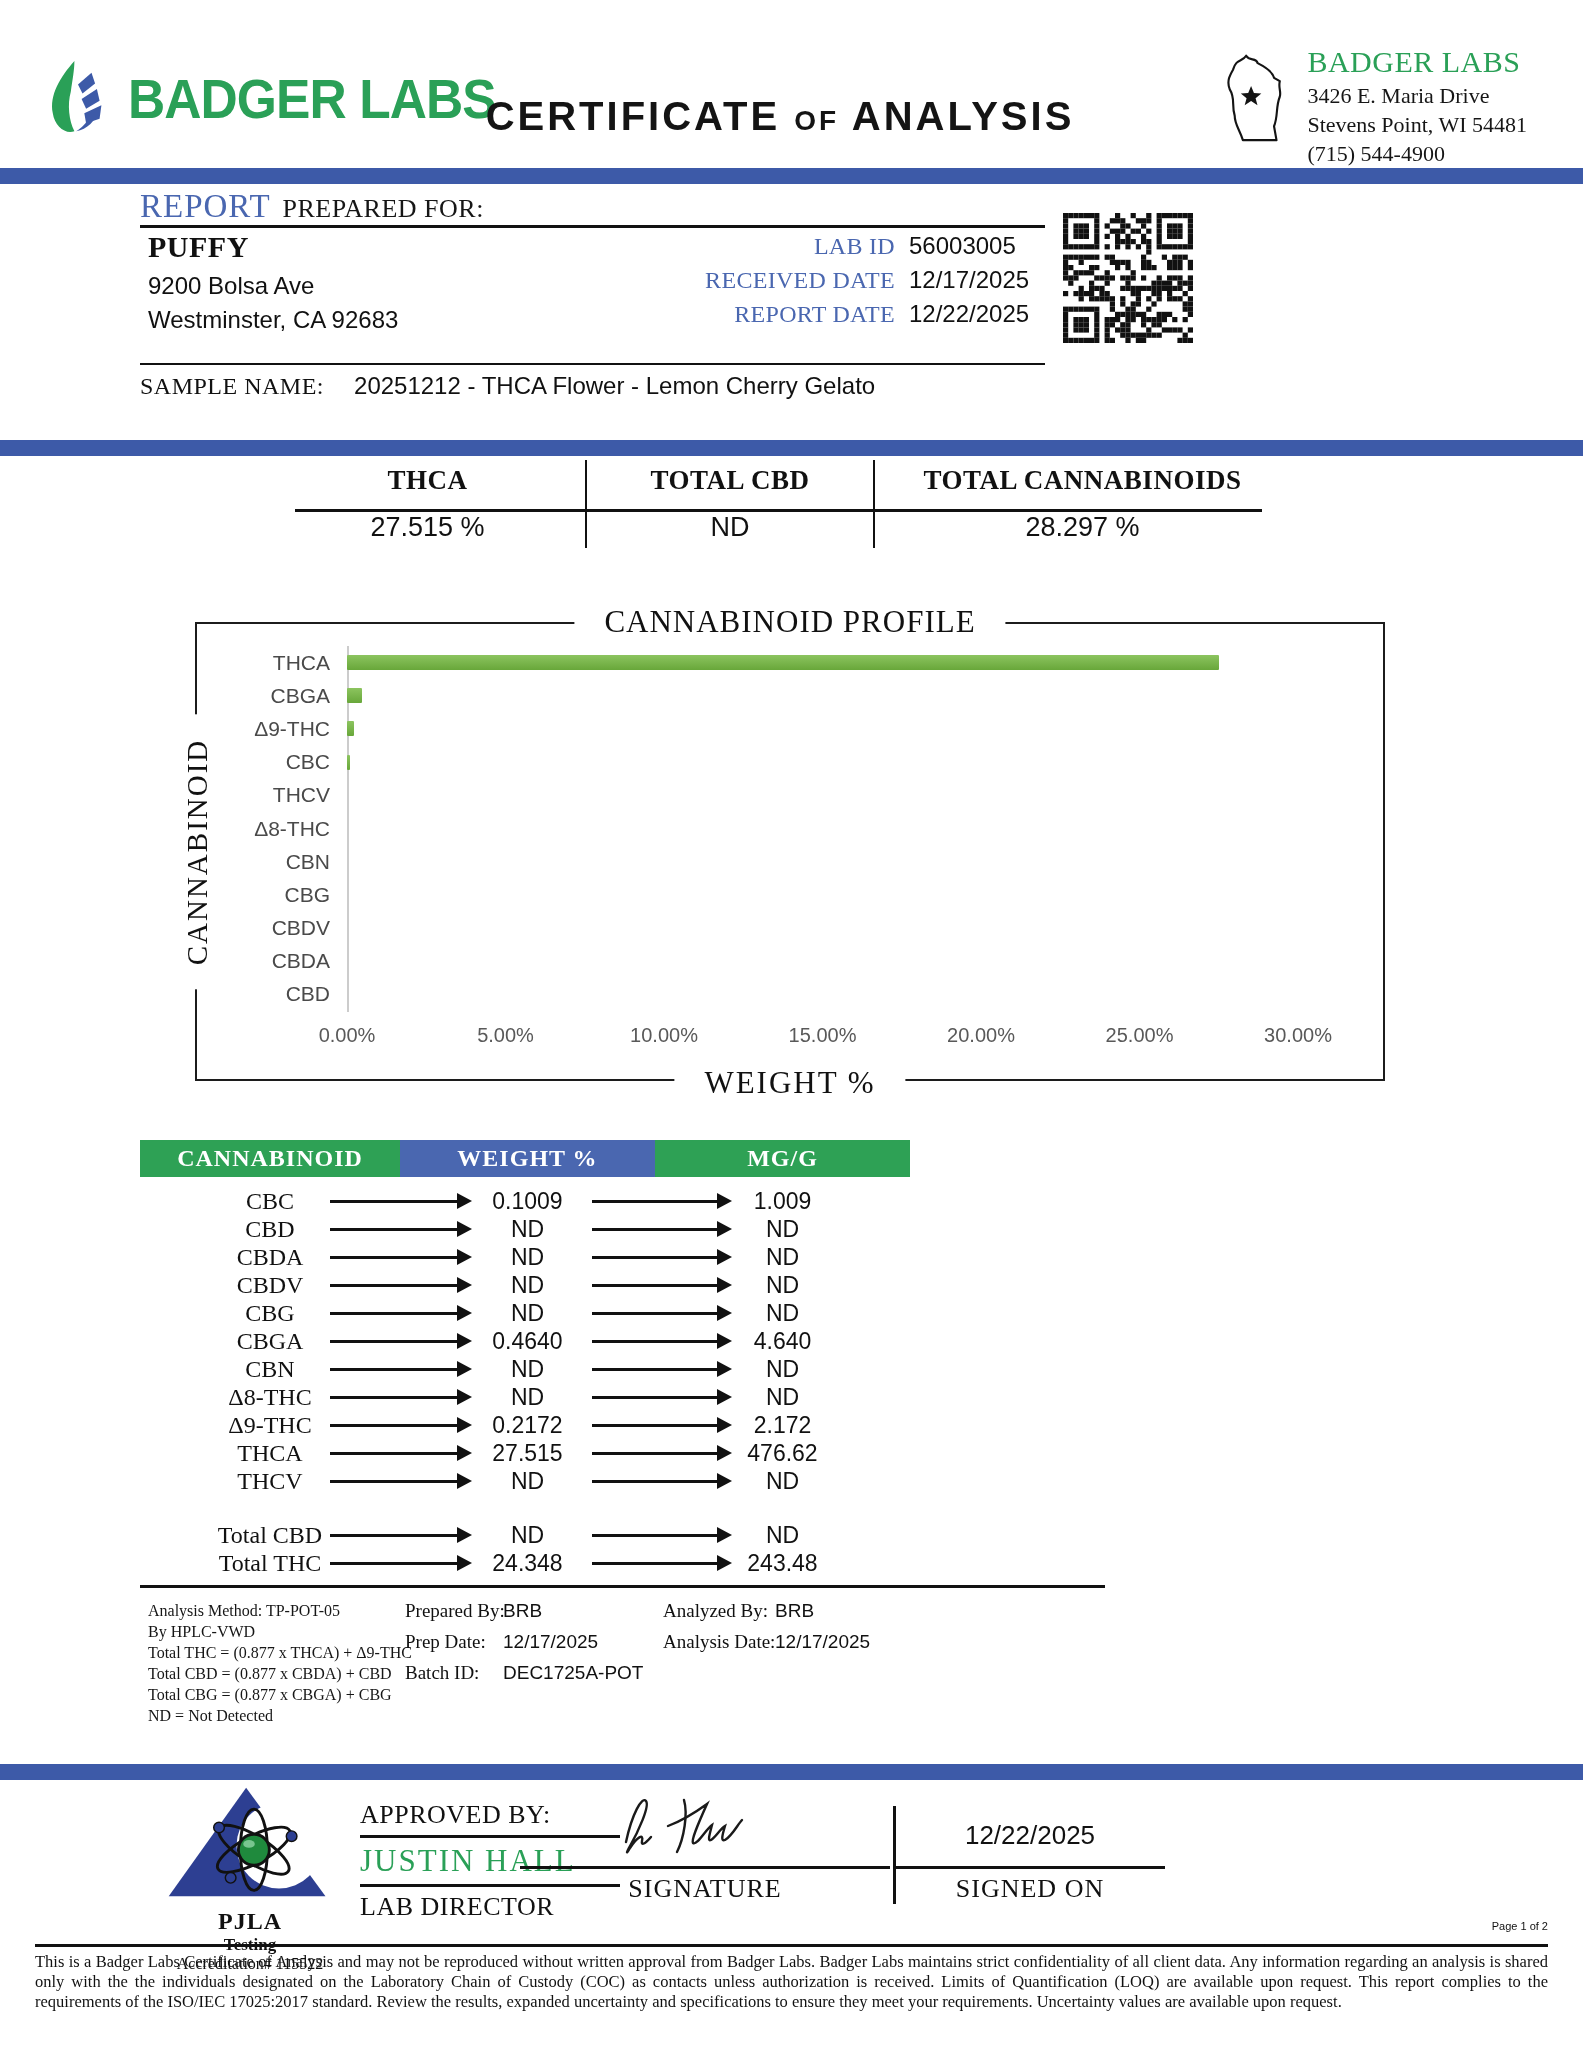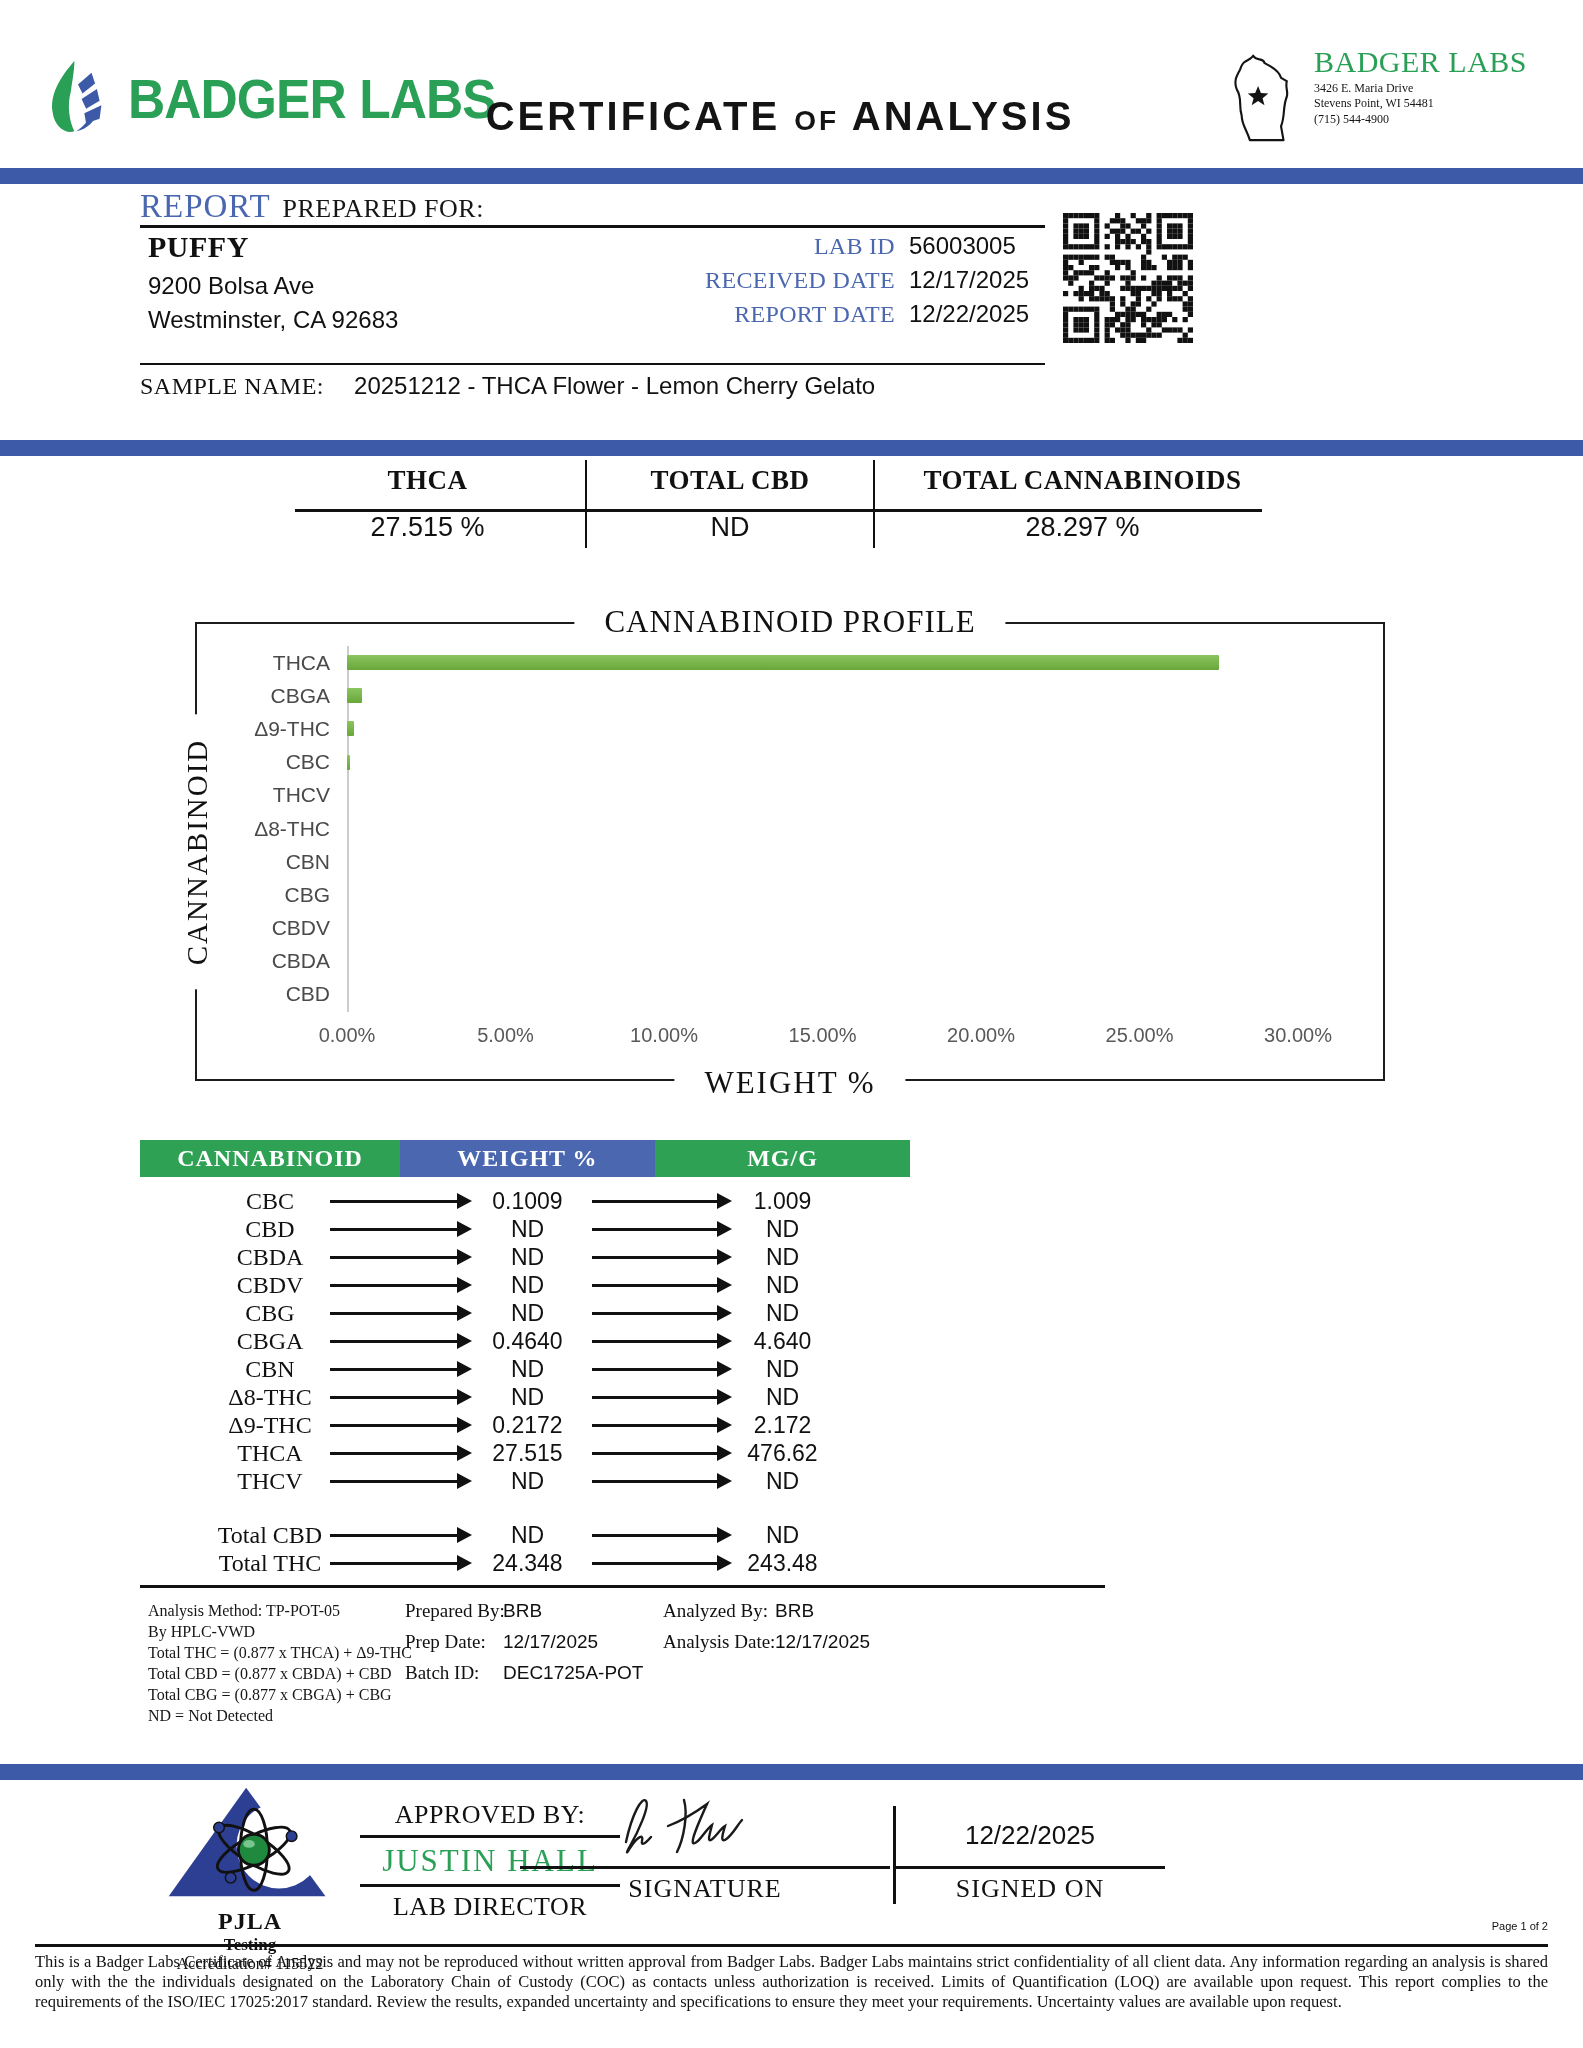--- a/index.html
+++ b/index.html
@@ -10,21 +10,21 @@
 
   
   .logo-group{left:42px;top:56px;display:flex;align-items:center;gap:14px;}
   .logo-text{font-family:"Liberation Sans",sans-serif;font-weight:700;font-size:56px;
              letter-spacing:-1px;color:#2aa057;transform:scaleX(.92);transform-origin:left;}
   .doc-title{left:430px;top:94px;width:700px;text-align:center;
              font-family:"Liberation Sans",sans-serif;font-weight:700;font-size:40px;
              letter-spacing:3px;font-variant:small-caps;color:#141414;}
   .lab-card{right:56px;top:46px;display:flex;gap:10px;align-items:flex-start;}
   .lab-card-name{font-size:30px;color:#2aa057;letter-spacing:.5px;line-height:1.05;}
-  .lab-card-addr{font-size:12px;line-height:1.33;margin-top:3px;color:#161616;}
+  .lab-card-addr{font-size:22px;line-height:1.33;margin-top:3px;color:#161616;}
 
   .band{left:0;width:1583px;height:16px;background:#3d5aa8;}
 
   
   .report-heading{left:140px;top:188px;white-space:nowrap;}
   .report-heading .accent{font-size:33px;color:#4a67b0;letter-spacing:1px;}
   .report-heading .rest{font-size:26px;color:#161616;margin-left:12px;letter-spacing:.5px;}
   .rule{background:#111;height:2.5px;}
   .client-name{left:148px;top:230px;font-size:30px;font-weight:700;letter-spacing:.5px;}
   .client-addr1{left:148px;top:272px;font-size:24px;}
@@ -90,21 +90,21 @@
   .kv-prepared{left:405px;}
   .kv-prepared .kv-label{width:98px;}
   .kv-analyzed{left:663px;}
   .kv-analyzed .kv-label{width:112px;}
 
   
   .pjla{left:118px;top:1782px;width:264px;text-align:center;}
   .pjla-org{font-weight:700;font-size:24px;letter-spacing:1px;margin-top:2px;}
   .pjla-type{font-weight:700;font-size:17px;}
   .pjla-num{font-size:16px;}
-  .approved{left:360px;top:1800px;width:260px;text-align:center;}
+  .approved{left:360px;top:1800px;width:260px;}
   .approved-label{font-size:26px;letter-spacing:.5px;}
   .thick-rule{height:3px;background:#111;margin:5px 0;}
   .approver-name{font-size:31px;color:#2aa057;letter-spacing:2px;}
   .approver-title{font-size:26px;margin-top:3px;letter-spacing:.5px;}
   .sigblock{left:520px;top:1782px;width:370px;text-align:center;}
   .sig-rule{position:absolute;left:520px;top:1866px;width:370px;height:2.5px;background:#111;}
   .sig-label{position:absolute;left:520px;top:1874px;width:370px;text-align:center;font-size:26px;letter-spacing:1px;}
   .vdivider{left:893px;top:1806px;width:2.5px;height:98px;background:#111;}
   .dateblock{left:895px;top:1820px;width:270px;text-align:center;
              font-family:"Liberation Sans",sans-serif;font-size:26px;}

